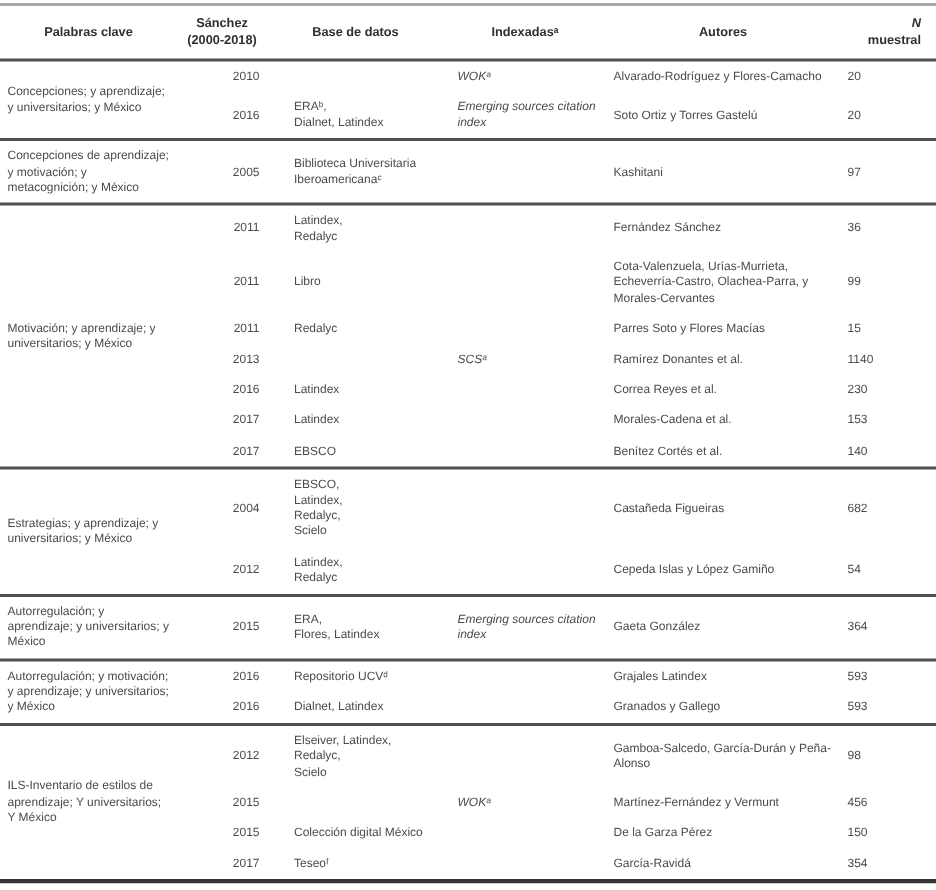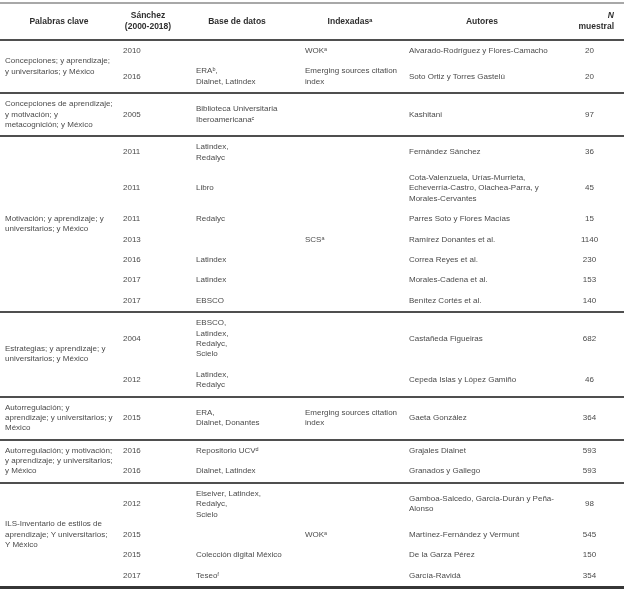--- a/index.html
+++ b/index.html
@@ -35,25 +35,25 @@
   .italic{font-style:italic;}
   tbody.group + tbody.group{border-top:2px solid #4f4f4f;}
   td{
     padding:5px 5px;
     vertical-align:middle;
     line-height:1.3;
     white-space:pre-line;
     word-wrap:break-word;
   }
   td.c-kw{padding-left:5px;margin-top:23px;}
-  td.c-period{text-align:left;}
+  td.c-period{text-align:right;}
   td.c-db{padding-left:18px;}
-  td.c-idx{padding-left:9px;}
+  td.c-idx{padding-left:9px;font-style:italic;}
   td.c-auth{padding-left:5px;}
-  td.c-n{text-align:center;padding-right:10px;}
+  td.c-n{text-align:left;padding-right:10px;}
 </style>
 </head>
 <body>
 
 <div class="doc">
   <table class="review">
     <colgroup>
       <col class="c1">
         <col class="c2">
         <col class="c3">
@@ -107,21 +107,21 @@
 Redalyc</td>
           <td class="c-idx"></td>
           <td class="c-auth">Fernández Sánchez</td>
           <td class="c-n">36</td>
         </tr>
         <tr>
           <td class="c-period">2011</td>
           <td class="c-db">Libro</td>
           <td class="c-idx"></td>
           <td class="c-auth">Cota-Valenzuela, Urías-Murrieta, Echeverría-Castro, Olachea-Parra, y Morales-Cervantes</td>
-          <td class="c-n">45</td>
+          <td class="c-n">99</td>
         </tr>
         <tr>
           <td class="c-period">2011</td>
           <td class="c-db">Redalyc</td>
           <td class="c-idx"></td>
           <td class="c-auth">Parres Soto y Flores Macías</td>
           <td class="c-n">15</td>
         </tr>
         <tr>
           <td class="c-period">2013</td>
@@ -163,41 +163,41 @@
           <td class="c-idx"></td>
           <td class="c-auth">Castañeda Figueiras</td>
           <td class="c-n">682</td>
         </tr>
         <tr>
           <td class="c-period">2012</td>
           <td class="c-db">Latindex,
 Redalyc</td>
           <td class="c-idx"></td>
           <td class="c-auth">Cepeda Islas y López Gamiño</td>
-          <td class="c-n">46</td>
+          <td class="c-n">54</td>
         </tr>
       </tbody>
       <tbody class="group">
         <tr>
           <td class="c-kw" rowspan="1">Autorregulación; y aprendizaje; y universitarios; y México</td>
           <td class="c-period">2015</td>
           <td class="c-db">ERA,
-Dialnet, Donantes</td>
+Flores, Latindex</td>
           <td class="c-idx">Emerging sources citation index</td>
           <td class="c-auth">Gaeta González</td>
           <td class="c-n">364</td>
         </tr>
       </tbody>
       <tbody class="group">
         <tr>
           <td class="c-kw" rowspan="2">Autorregulación; y motivación; y aprendizaje; y universitarios; y México</td>
           <td class="c-period">2016</td>
           <td class="c-db">Repositorio UCVᵈ</td>
           <td class="c-idx"></td>
-          <td class="c-auth">Grajales Dialnet</td>
+          <td class="c-auth">Grajales Latindex</td>
           <td class="c-n">593</td>
         </tr>
         <tr>
           <td class="c-period">2016</td>
           <td class="c-db">Dialnet, Latindex</td>
           <td class="c-idx"></td>
           <td class="c-auth">Granados y Gallego</td>
           <td class="c-n">593</td>
         </tr>
       </tbody>
@@ -210,21 +210,21 @@
 Scielo</td>
           <td class="c-idx"></td>
           <td class="c-auth">Gamboa-Salcedo, García-Durán y Peña-Alonso</td>
           <td class="c-n">98</td>
         </tr>
         <tr>
           <td class="c-period">2015</td>
           <td class="c-db"></td>
           <td class="c-idx">WOKᵃ</td>
           <td class="c-auth">Martínez-Fernández y Vermunt</td>
-          <td class="c-n">545</td>
+          <td class="c-n">456</td>
         </tr>
         <tr>
           <td class="c-period">2015</td>
           <td class="c-db">Colección digital México</td>
           <td class="c-idx"></td>
           <td class="c-auth">De la Garza Pérez</td>
           <td class="c-n">150</td>
         </tr>
         <tr>
           <td class="c-period">2017</td>

